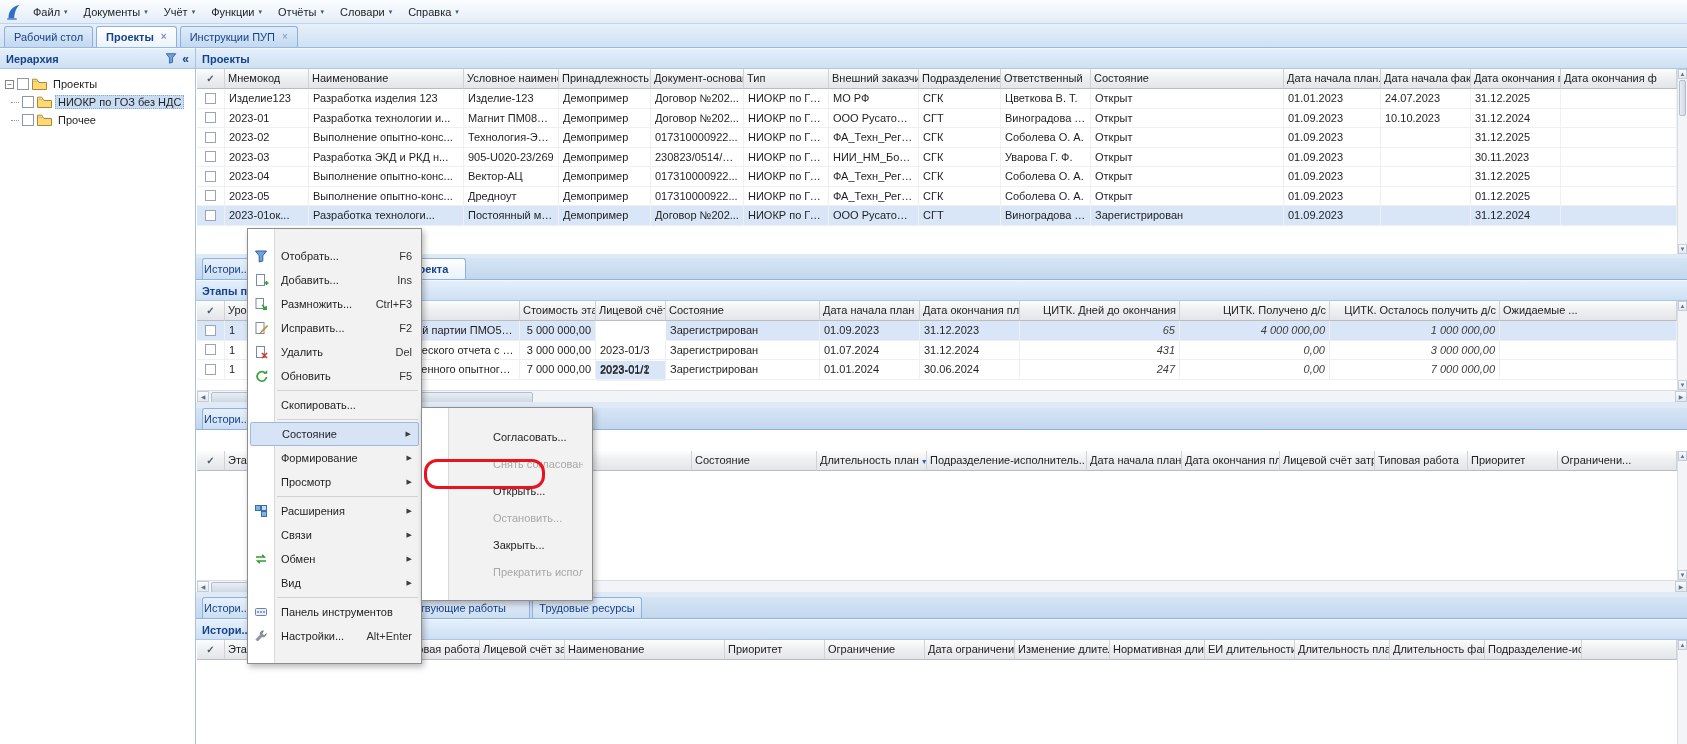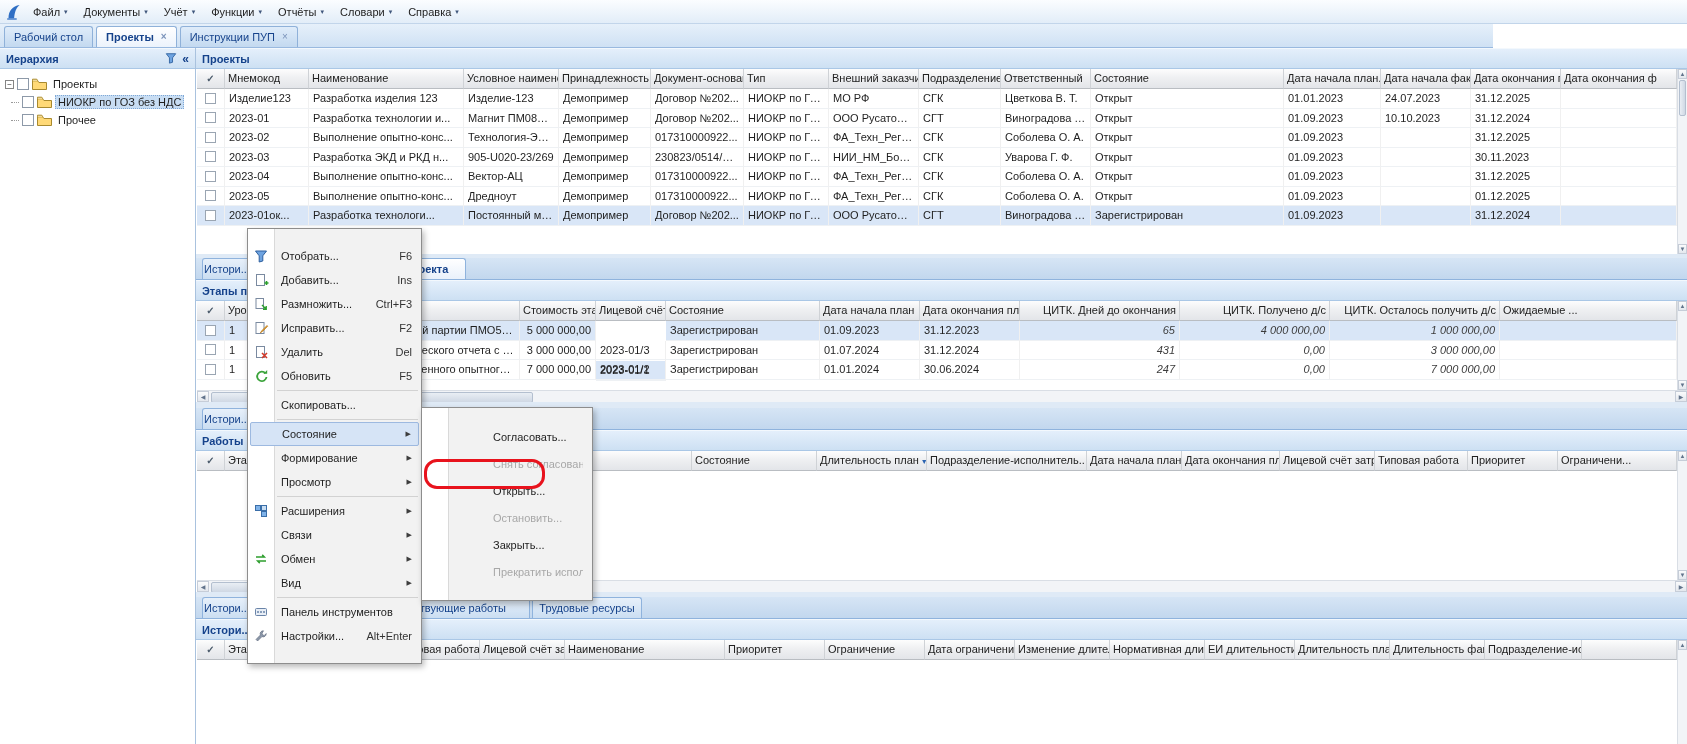--- a/index.html
+++ b/index.html
@@ -9,21 +9,21 @@
 
   
   .menubar{position:absolute;left:0;top:0;width:1687px;height:24px;box-sizing:border-box;
     background:linear-gradient(#fbfdff,#e2edf8);border-bottom:1px solid #c2d5ea;
     display:flex;align-items:center;padding-left:4px;}
   .logo{display:flex;align-items:center;margin:0 4px 0 2px;}
   .menu-item{display:flex;align-items:center;gap:4px;padding:3px 8px;cursor:default;}
   .menu-item .caret{font-size:7px;color:#40577c;line-height:1;}
 
   
-  .tabbar{position:absolute;left:0;top:24px;width:1493px;height:24px;box-sizing:border-box;
+  .tabbar{position:absolute;left:0;top:24px;width:1687px;height:24px;box-sizing:border-box;
     background:linear-gradient(#e6f0fa,#cfe1f4);border-bottom:1px solid #99b9df;
     display:flex;align-items:flex-end;padding-left:4px;gap:3px;}
   .wtab{height:21px;box-sizing:border-box;display:flex;align-items:center;gap:7px;padding:0 9px;
     border:1px solid #8fb1d9;border-bottom:none;border-radius:3px 3px 0 0;
     background:linear-gradient(#dfecfa,#c3d9f0);color:#15428b;white-space:nowrap;}
   .wtab.active{background:linear-gradient(#ffffff,#ecf3fc);font-weight:bold;}
   .wtab .tclose{color:#7b93ba;font-size:10px;line-height:1;}
 
   
   .panel-header{position:absolute;box-sizing:border-box;height:21px;
@@ -469,23 +469,20 @@
       <div class="hs-thumb"></div>
       <div class="hs-btn hs-right">▶</div>
   </div>
   <div class="splitter" style="left:196px;top:402px;width:1491px;height:6px;"></div>
 
   <div id="tabs-works" class="tabstrip" style="left:196px;top:408px;width:1491px;">
       <div class="ptab" style="margin-left: 6px; width: 50px;">
         <span>Истори...</span>
       </div>
     </div>
-  <div class="panel-header" style="left:196px;top:430px;width:1491px;">
-    <span>Работы</span>
-  </div>
   <div id="grid-works" class="grid" style="left:197px;top:451px;width:1480px;height:129px;">
       <div class="g-hdr">
         <div class="g-hc chk" style="width: 28px;">
           <span class="hdr-check">✓</span>
         </div>
         <div class="g-hc" style="width: 33px;">Этап...</div>
         <div class="g-hc" style="width: 434px;">Наименование</div>
         <div class="g-hc" style="width: 125px;">Состояние</div>
         <div class="g-hc" style="width: 110px;">Длительность план<span class="sort-arrow"> ▼</span></div>
         <div class="g-hc" style="width: 160px;">Подразделение-исполнитель..</div>

